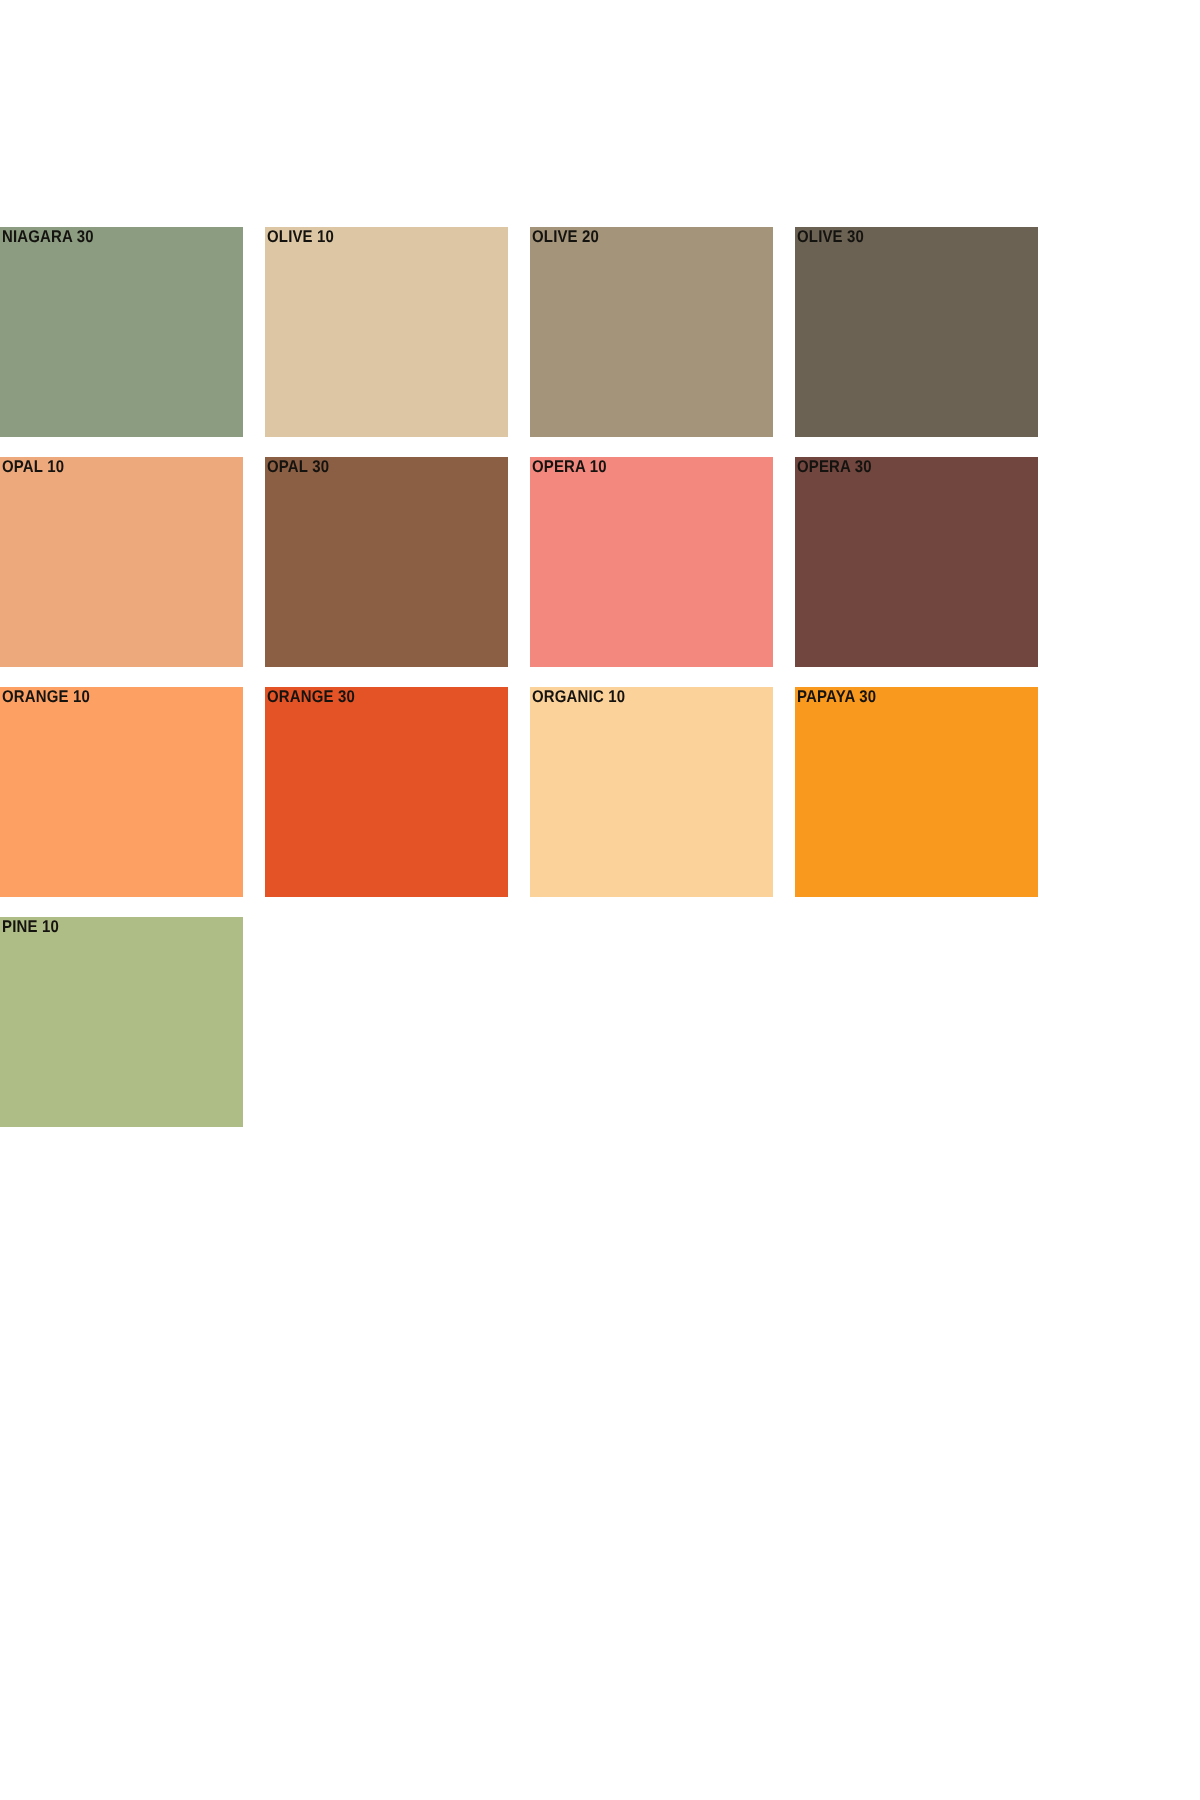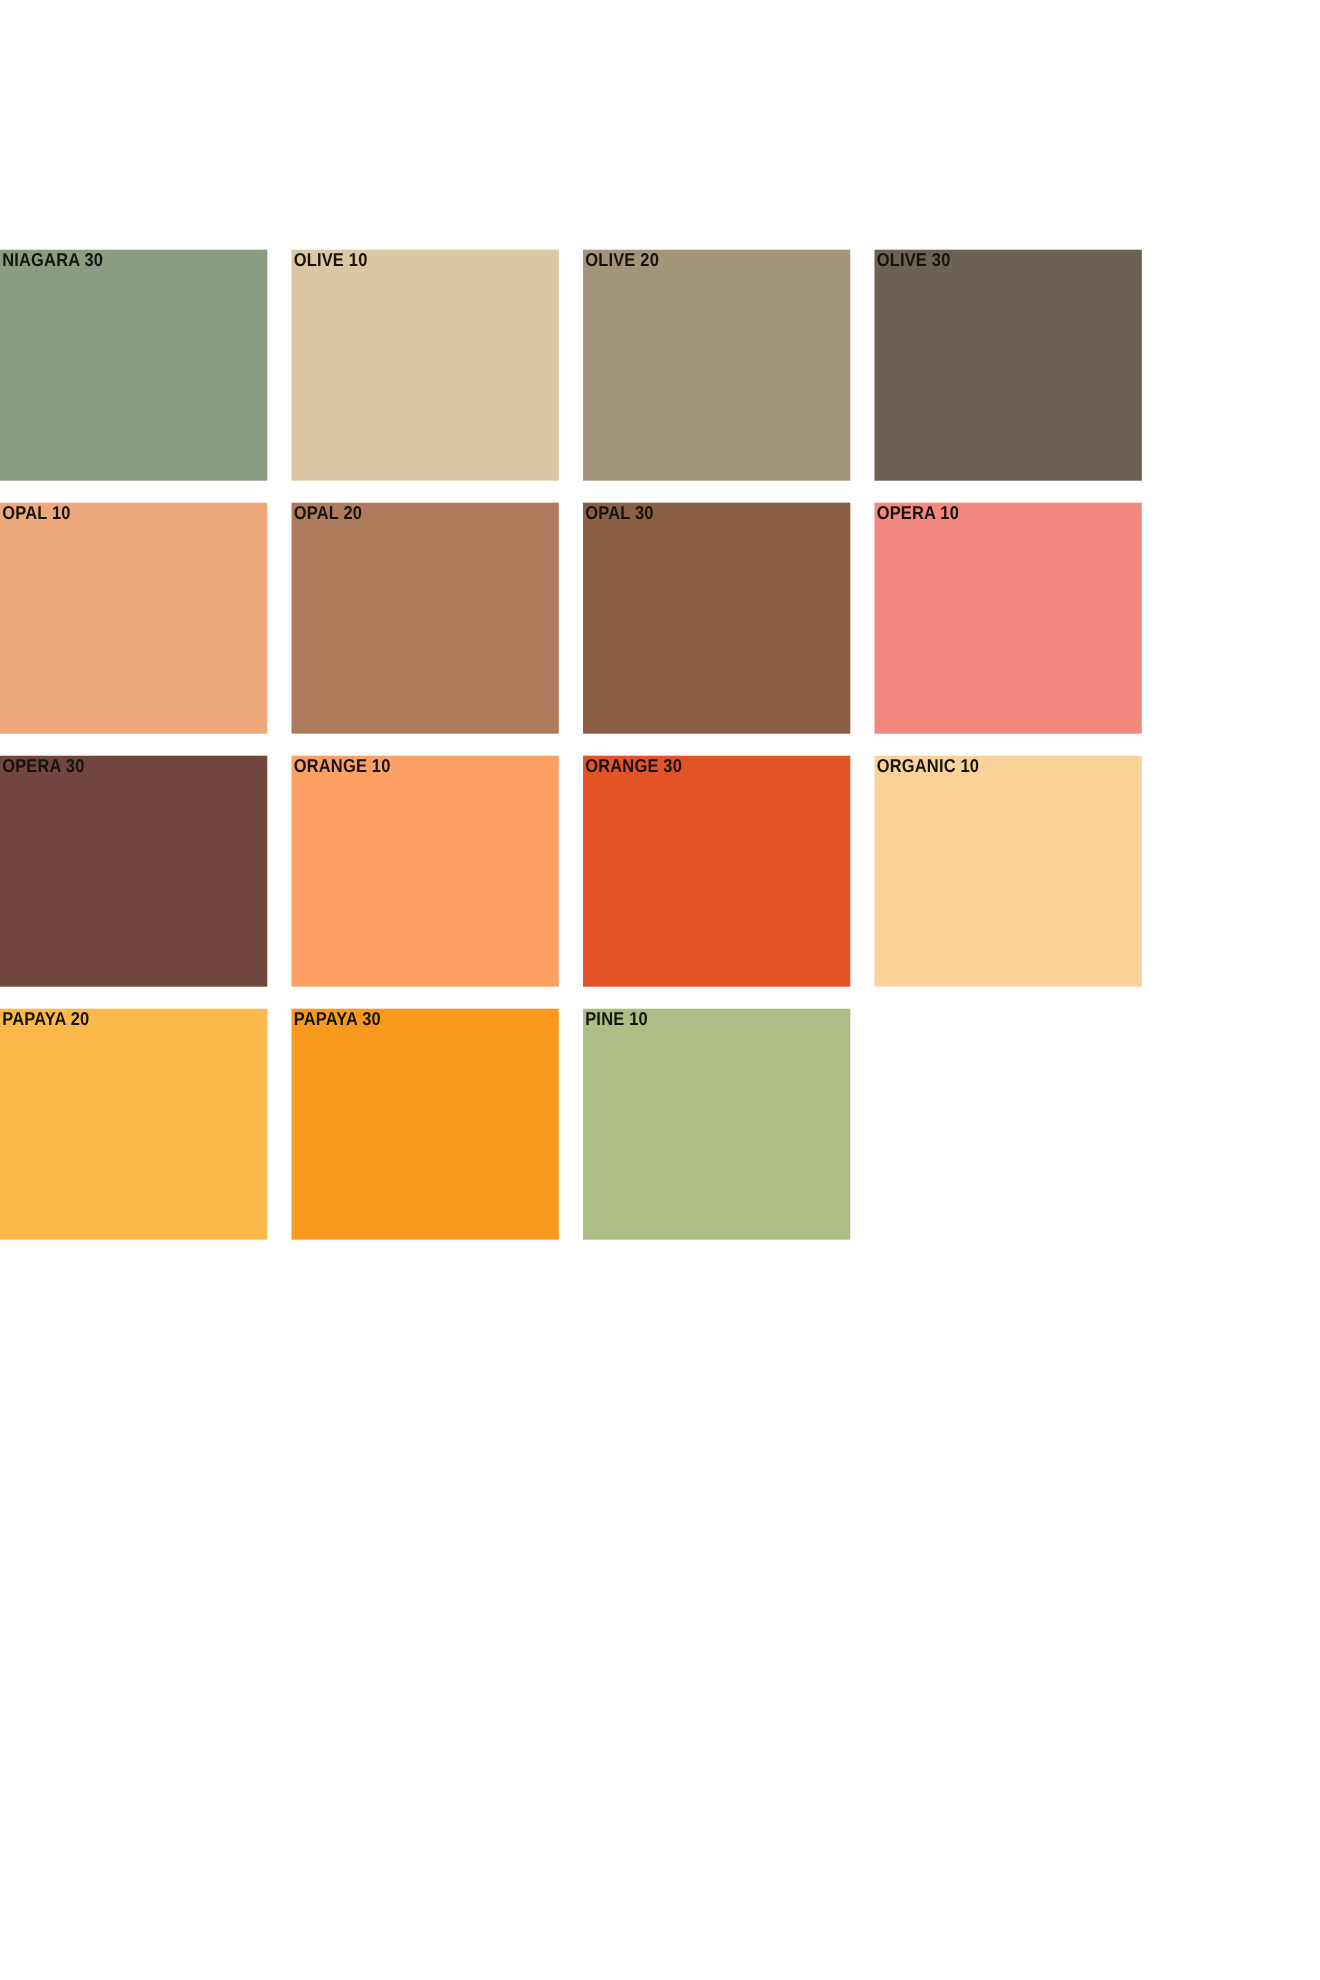--- a/index.html
+++ b/index.html
@@ -86,24 +86,20 @@
       </div>
       <div class="swatch-cell">
         <div class="swatch-chip" style="background-color: rgb(107, 98, 83);"></div>
         <div class="swatch-label" style="color: rgb(21, 19, 16);">OLIVE 30</div>
       </div>
       <div class="swatch-cell">
         <div class="swatch-chip" style="background-color: rgb(237, 168, 124);"></div>
         <div class="swatch-label" style="color: rgb(21, 19, 16);">OPAL 10</div>
       </div>
       <div class="swatch-cell">
-        <div class="swatch-chip" style="background-color: rgb(176, 122, 92);"></div>
-        <div class="swatch-label" style="color: rgb(21, 19, 16);">OPAL 20</div>
-      </div>
-      <div class="swatch-cell">
         <div class="swatch-chip" style="background-color: rgb(139, 95, 67);"></div>
         <div class="swatch-label" style="color: rgb(21, 19, 16);">OPAL 30</div>
       </div>
       <div class="swatch-cell">
         <div class="swatch-chip" style="background-color: rgb(242, 136, 126);"></div>
         <div class="swatch-label" style="color: rgb(21, 19, 16);">OPERA 10</div>
       </div>
       <div class="swatch-cell">
         <div class="swatch-chip" style="background-color: rgb(113, 70, 63);"></div>
         <div class="swatch-label" style="color: rgb(21, 19, 16);">OPERA 30</div>
@@ -114,24 +110,20 @@
       </div>
       <div class="swatch-cell">
         <div class="swatch-chip" style="background-color: rgb(227, 83, 38);"></div>
         <div class="swatch-label" style="color: rgb(21, 19, 16);">ORANGE 30</div>
       </div>
       <div class="swatch-cell">
         <div class="swatch-chip" style="background-color: rgb(252, 210, 155);"></div>
         <div class="swatch-label" style="color: rgb(21, 19, 16);">ORGANIC 10</div>
       </div>
       <div class="swatch-cell">
-        <div class="swatch-chip" style="background-color: rgb(252, 184, 72);"></div>
-        <div class="swatch-label" style="color: rgb(21, 19, 16);">PAPAYA 20</div>
-      </div>
-      <div class="swatch-cell">
         <div class="swatch-chip" style="background-color: rgb(249, 154, 30);"></div>
         <div class="swatch-label" style="color: rgb(21, 19, 16);">PAPAYA 30</div>
       </div>
       <div class="swatch-cell">
         <div class="swatch-chip" style="background-color: rgb(174, 188, 133);"></div>
         <div class="swatch-label" style="color: rgb(21, 19, 16);">PINE 10</div>
       </div>
     </div>
 </div>
 

